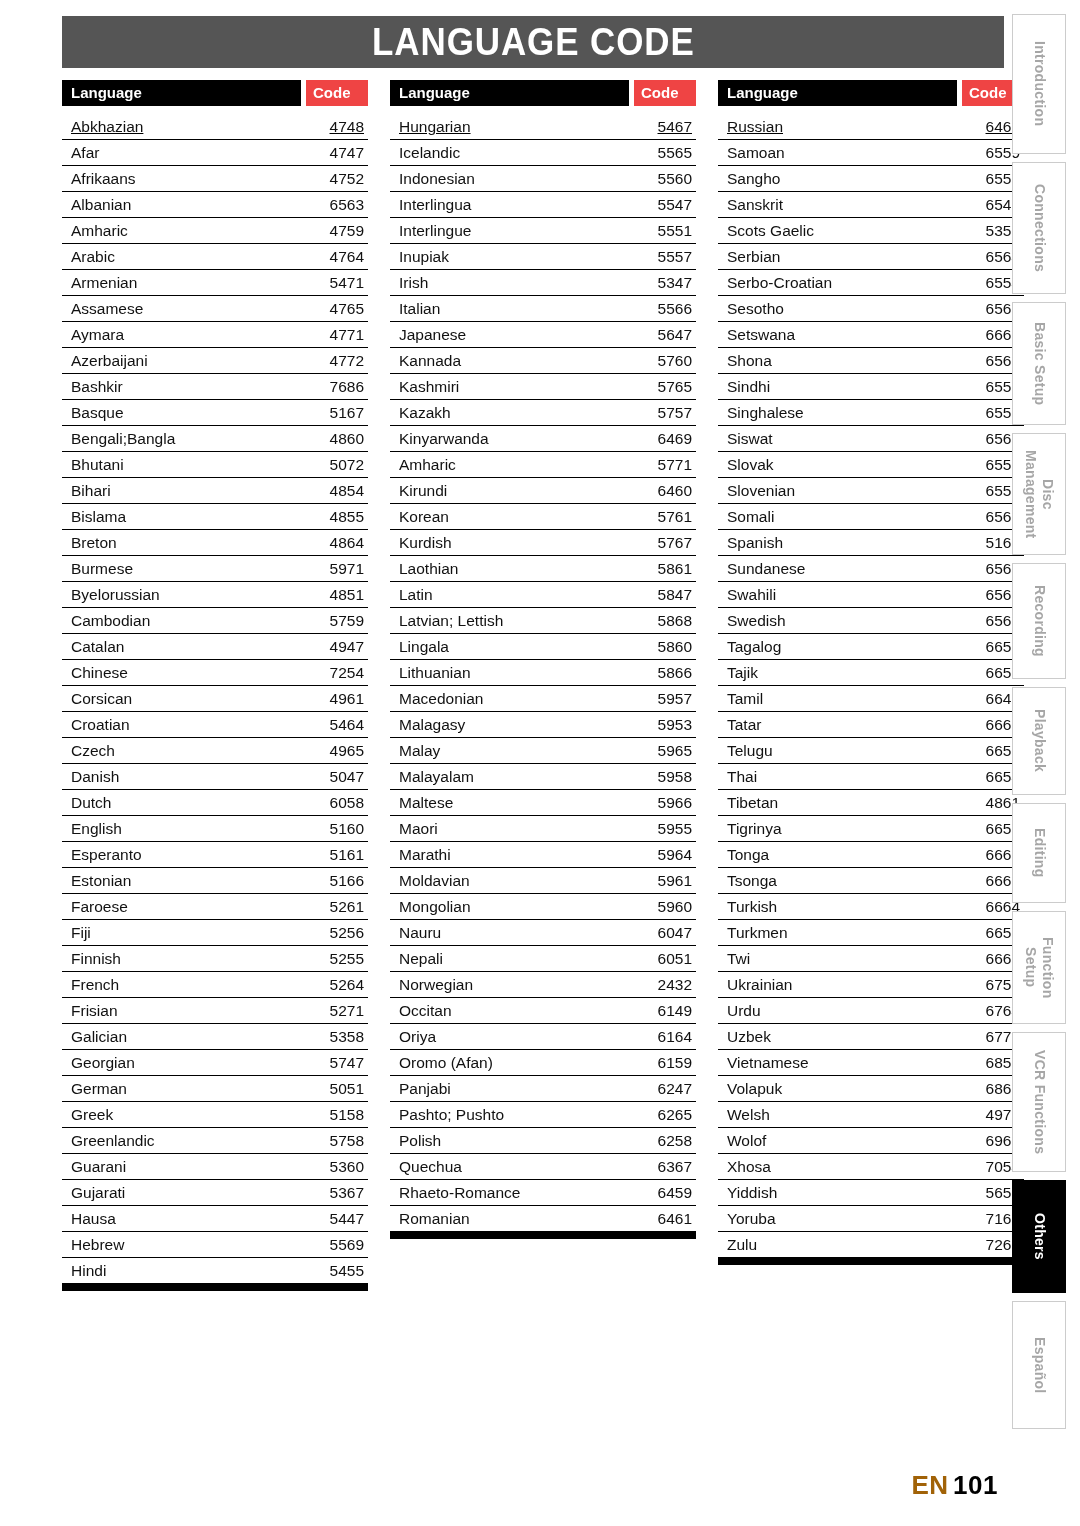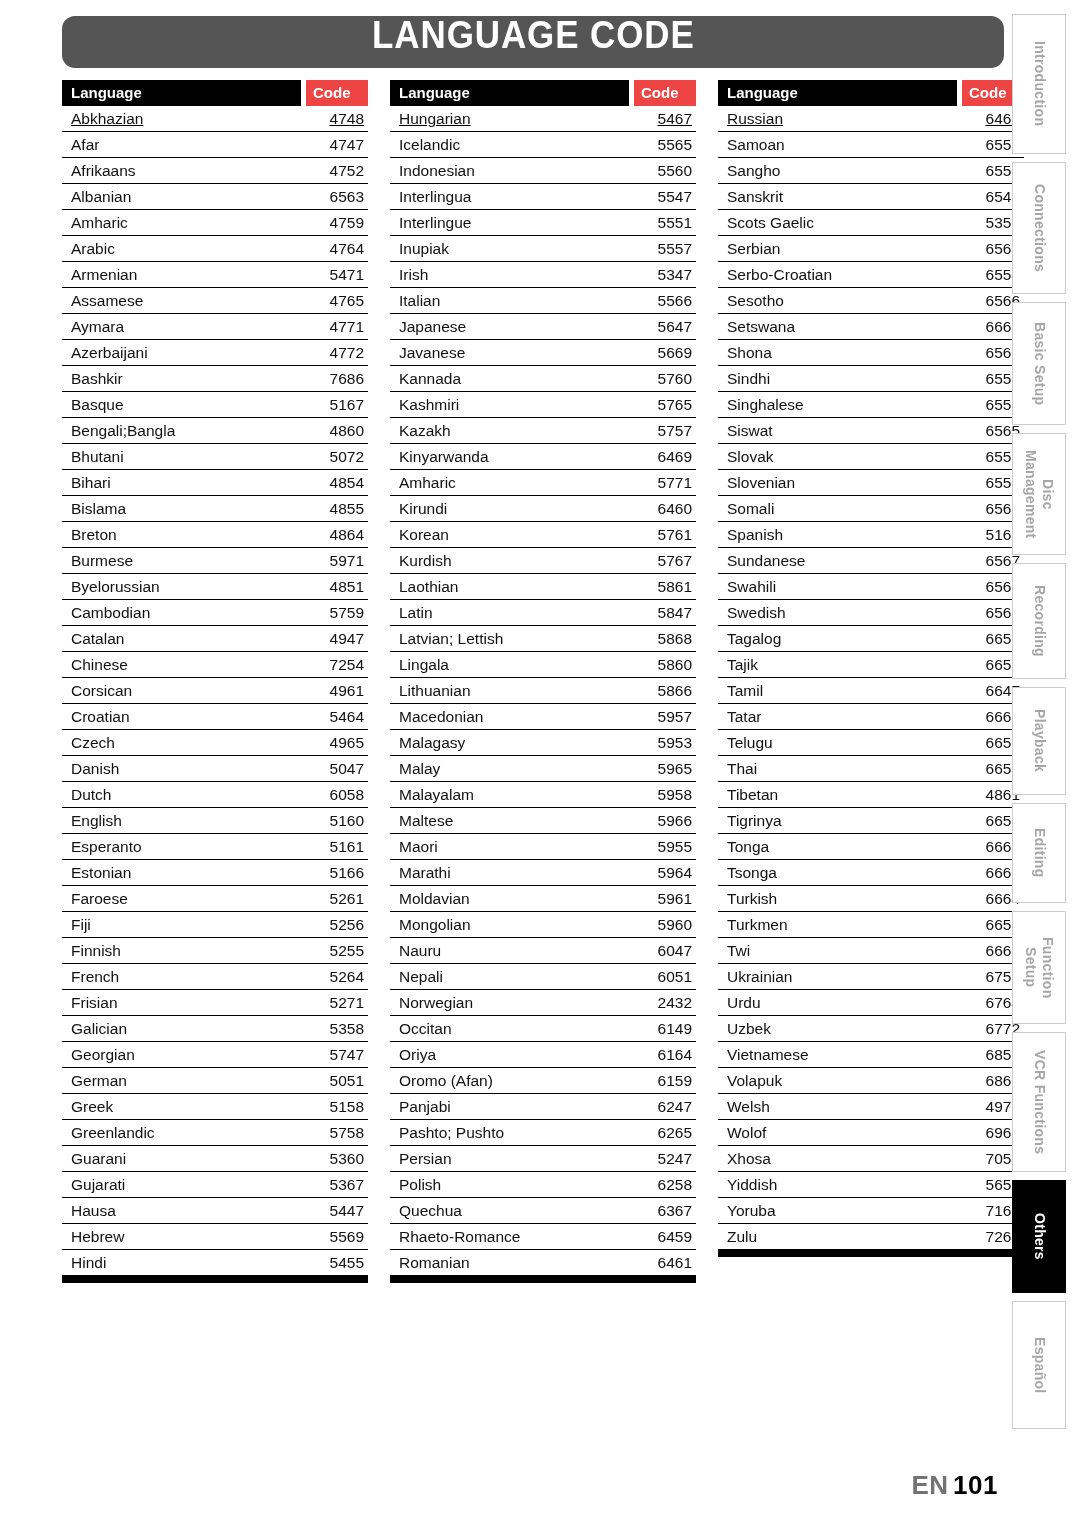--- a/index.html
+++ b/index.html
@@ -25,22 +25,22 @@
 
   
   #title-banner {
     position: absolute;
     left: 62px;
     top: 16px;
     width: 942px;
     height: 52px;
     background: #555555;
     display: flex;
+    align-items: center;
     justify-content: center;
-    border-radius: 13px;
   }
   #title-text {
     color: #ffffff;
     font-size: 38px;
     font-weight: bold;
     letter-spacing: 1px;
     line-height: 1;
     transform: scaleX(0.92);
     white-space: nowrap;
   }
@@ -56,21 +56,21 @@
   }
   .lang-column {
     width: 306px;
     flex: 0 0 306px;
   }
 
   
   .col-head {
     display: flex;
     gap: 5px;
-    margin-bottom: 0px;
+    margin-bottom: 8px;
   }
   .col-head .hd-lang {
     flex: 1 1 auto;
     background: #000000;
     color: #ffffff;
     font-size: 15px;
     font-weight: bold;
     padding: 4px 0 5px 9px;
     box-sizing: border-box;
     height: 26px;
@@ -165,21 +165,21 @@
     left: 0;
     top: 1470px;
     width: 1004px;
     text-align: right;
     padding-right: 6px;
     box-sizing: border-box;
   }
   #footer-en {
     font-size: 26px;
     font-weight: bold;
-    color: #737373;
+    color: #a16207;
     letter-spacing: 0.5px;
   }
   #footer-page {
     font-size: 26px;
     font-weight: bold;
     color: #000000;
     margin-left: 0;
     letter-spacing: 0.5px;
   }
 </style>
@@ -418,24 +418,20 @@
           </div>
           <div class="lang-row">
             <div class="cell-lang">Italian</div>
             <div class="cell-code">5566</div>
           </div>
           <div class="lang-row">
             <div class="cell-lang">Japanese</div>
             <div class="cell-code">5647</div>
           </div>
           <div class="lang-row">
-            <div class="cell-lang">Javanese</div>
-            <div class="cell-code">5669</div>
-          </div>
-          <div class="lang-row">
             <div class="cell-lang">Kannada</div>
             <div class="cell-code">5760</div>
           </div>
           <div class="lang-row">
             <div class="cell-lang">Kashmiri</div>
             <div class="cell-code">5765</div>
           </div>
           <div class="lang-row">
             <div class="cell-lang">Kazakh</div>
             <div class="cell-code">5757</div>
@@ -540,24 +536,20 @@
             <div class="cell-lang">Oromo (Afan)</div>
             <div class="cell-code">6159</div>
           </div>
           <div class="lang-row">
             <div class="cell-lang">Panjabi</div>
             <div class="cell-code">6247</div>
           </div>
           <div class="lang-row">
             <div class="cell-lang">Pashto; Pushto</div>
             <div class="cell-code">6265</div>
-          </div>
-          <div class="lang-row">
-            <div class="cell-lang">Persian</div>
-            <div class="cell-code">5247</div>
           </div>
           <div class="lang-row">
             <div class="cell-lang">Polish</div>
             <div class="cell-code">6258</div>
           </div>
           <div class="lang-row">
             <div class="cell-lang">Quechua</div>
             <div class="cell-code">6367</div>
           </div>
           <div class="lang-row">

